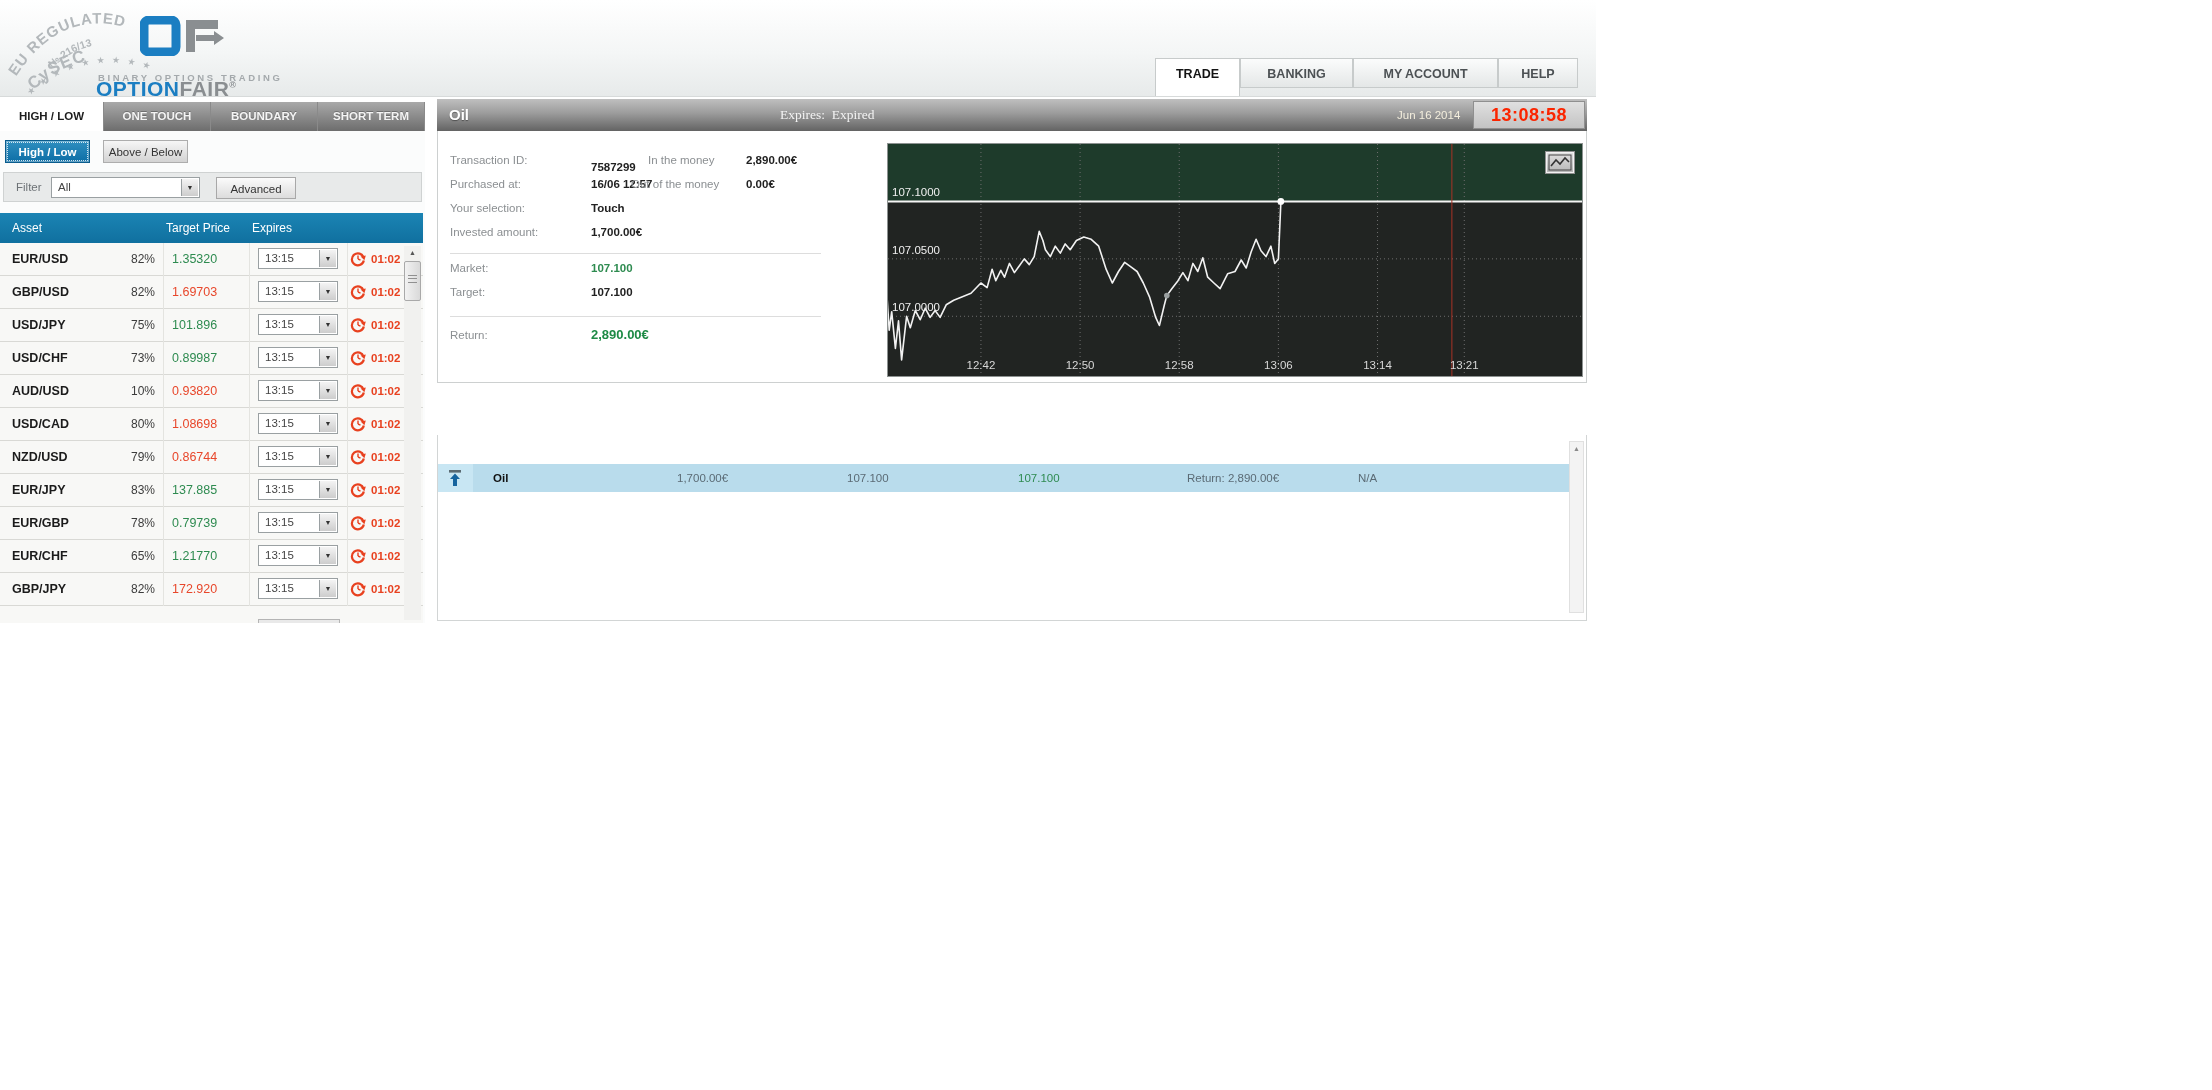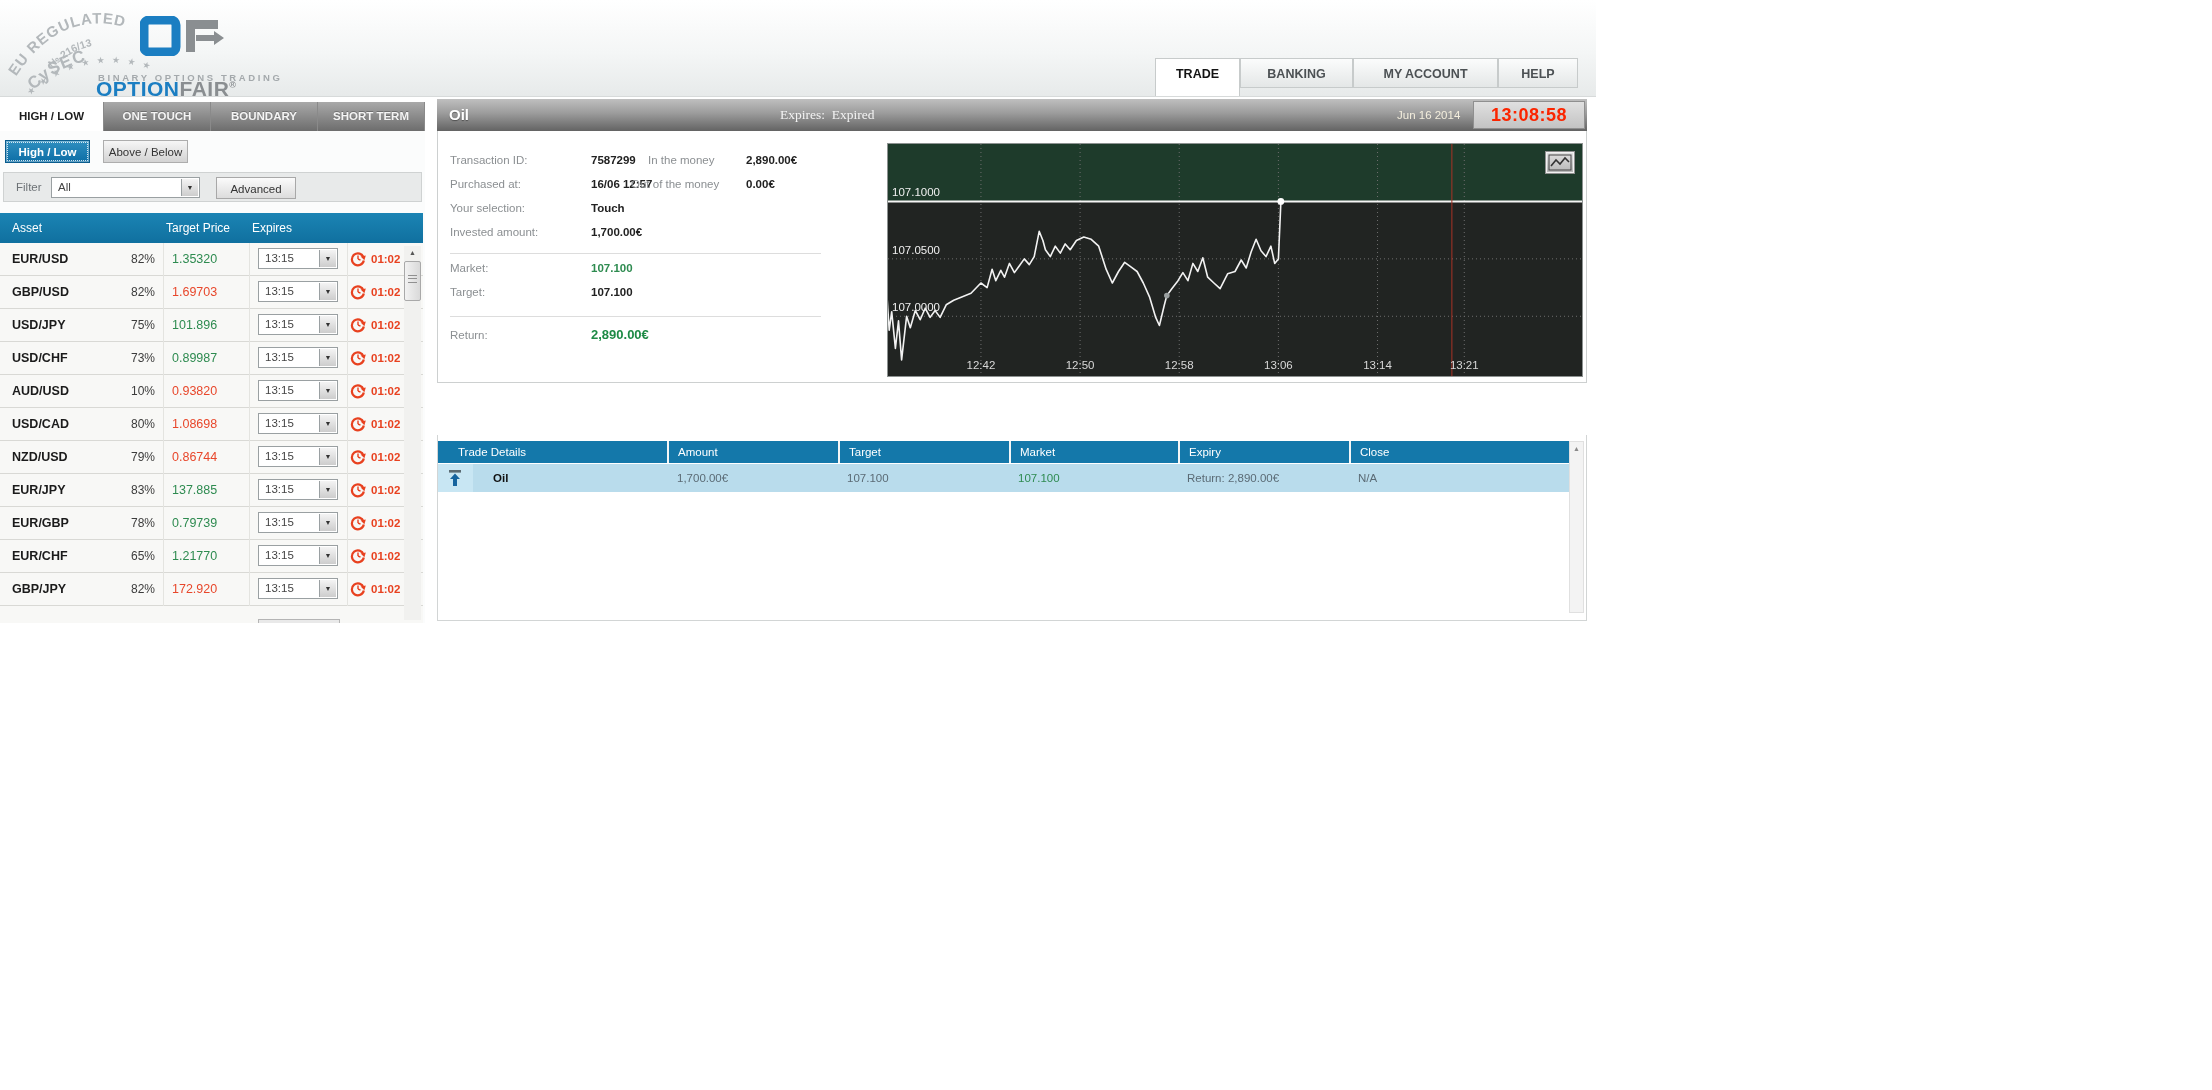--- a/index.html
+++ b/index.html
@@ -450,21 +450,21 @@
     <span class="mh-expires">
       <span>Expires:</span>&nbsp;
       <span>Expired</span>
     </span>
     <span class="mh-date">Jun 16 2014</span>
     <span class="mh-clock">13:08:58</span>
   </div>
 
   <div class="abs main-panel">
     <span class="d-label" style="left:12px;top:23px">Transaction ID:</span>
-    <span class="d-value" style="left:153px;top:23px">7587299</span>
+    <span class="d-value" style="left:153px;top:30px">7587299</span>
     <span class="d-label" style="left:12px;top:47px">Purchased at:</span>
     <span class="d-value" style="left:153px;top:47px">16/06 12:57</span>
     <span class="d-label" style="left:12px;top:71px">Your selection:</span>
     <span class="d-value" style="left:153px;top:71px">Touch</span>
     <span class="d-label" style="left:12px;top:95px">Invested amount:</span>
     <span class="d-value" style="left:153px;top:95px">1,700.00€</span>
 
     <span class="d-label" style="left:210px;top:23px">In the money</span>
     <span class="d-value" style="left:308px;top:23px">2,890.00€</span>
     <span class="d-label" style="left:193px;top:47px">Out of the money</span>
@@ -513,28 +513,20 @@
         <svg width="28" height="21" viewBox="0 0 28 21">
           <rect x="3" y="3" width="22" height="15" fill="none" stroke="#444" stroke-width="1"></rect>
           <polyline points="5,14 10,8 14,12 19,6 23,10" fill="none" stroke="#333" stroke-width="1.6"></polyline>
         </svg>
       </div>
     </div>
   </div>
 
 
   <div class="abs trades-panel">
-    <div class="t-header">
-      <div class="t-hcell" style="left:0;width:229px;padding-left:20px">Trade Details</div>
-      <div class="t-hcell" style="left:231px;width:169px;padding-left:9px">Amount</div>
-      <div class="t-hcell" style="left:402px;width:169px;padding-left:9px">Target</div>
-      <div class="t-hcell" style="left:573px;width:167px;padding-left:9px">Market</div>
-      <div class="t-hcell" style="left:742px;width:169px;padding-left:9px">Expiry</div>
-      <div class="t-hcell" style="left:913px;width:218px;padding-left:9px">Close</div>
-    </div>
 
     <div class="t-row">
       <div class="icon-cell">
         <svg width="16" height="18" viewBox="0 0 16 18" style="margin:5px 0 0 10px">
           <rect x="1" y="1" width="12" height="2.6" fill="#5a6a72"></rect>
           <polygon points="7,4.5 12,10 9,10 9,17 5,17 5,10 2,10" fill="#16649e"></polygon>
         </svg>
       </div>
       <span class="t-asset" style="left:55px">Oil</span>
       <span style="left:239px">1,700.00€</span>

